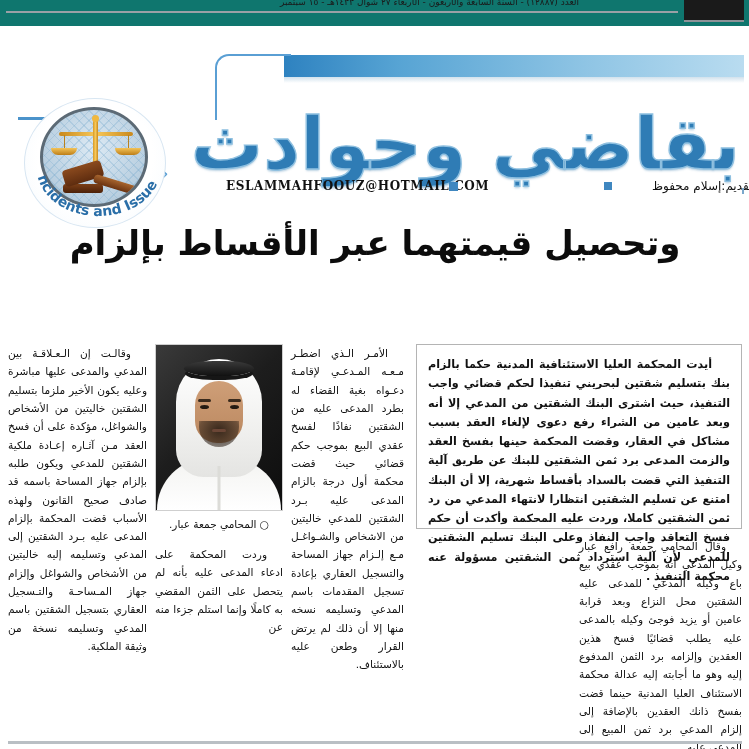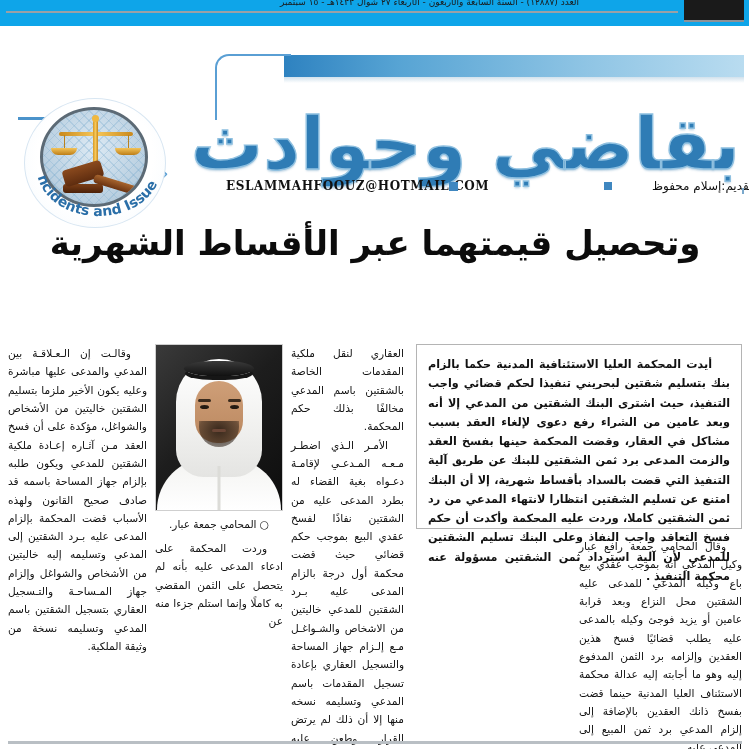--- a/index.html
+++ b/index.html
@@ -10,21 +10,21 @@
     width: 749px; height: 749px;
     position: relative;
     overflow: hidden;
     font-family: "DejaVu Sans", "Liberation Sans", sans-serif;
     color: #111;
   }
 
   
   .top-strip {
     position: absolute; top: 0; left: 0; width: 749px; height: 26px;
-    background: #0ea5e9;
+    background: #0f766e;
   }
   .top-strip-text {
     position: absolute; top: -3px; right: 170px;
     font-size: 9px; color: #1a1a1a; white-space: nowrap;
     letter-spacing: .2px;
     font-family: "DejaVu Sans", sans-serif;
   }
   .top-rule {
     position: absolute; top: 11px; left: 6px; width: 672px; height: 2px;
     background: #9aa0a6;
@@ -312,21 +312,21 @@
     width: 14px; height: 3px; background: #6b4636; border-radius: 2px;
   }
   .ph-collar {
     position: absolute; bottom: 0; left: 50%; transform: translateX(-50%);
     width: 3px; height: 44px; background: #dcdcd8;
   }
   .photo-caption {
     font-size: 10.5px;
     text-align: center;
     color: #111;
-    margin-bottom: 6px;
+    margin-bottom: 12px;
     direction: rtl;
   }
 
   .bottom-rule {
     position: absolute; top: 741px; left: 8px; width: 734px; height: 3px;
     background: #b9bfc4;
   }
 </style>
 </head>
 <body>
@@ -374,40 +374,39 @@
 
 <div class="byline-row">
   <div class="byline-email">ESLAMMAHFOOUZ@HOTMAIL.COM</div>
   <div class="byline-email-sq"></div>
   <div class="byline-credit-sq"></div>
   <div class="byline-credit">تقديم:إسلام محفوظ</div>
   <div class="byline-tick"></div>
 </div>
 
 <div class="headline">
-  <div class="headline-line">وتحصيل قيمتهما عبر الأقساط الشهرية</div>
+  <div class="headline-line">وتحصيل قيمتهما عبر الأقساط بإلزام</div>
 </div>
 
 <div class="article">
 
   <div class="lead-box">
     <div class="lead-text">أيدت المحكمة العليا الاستئنافية المدنية حكما بالزام بنك بتسليم شقتين لبحريني تنفيذا لحكم قضائي واجب التنفيذ، حيث اشترى البنك الشقتين من المدعي إلا أنه وبعد عامين من الشراء رفع دعوى لإلغاء العقد بسبب مشاكل في العقار، وقضت المحكمة حينها بفسخ العقد والزمت المدعى برد ثمن الشقتين للبنك عن طريق آلية التنفيذ التي قضت بالسداد بأقساط شهرية، إلا أن البنك امتنع عن تسليم الشقتين انتظارا لانتهاء المدعي من رد ثمن الشقتين كاملا، وردت عليه المحكمة وأكدت أن حكم فسخ التعاقد واجب النفاذ وعلى البنك تسليم الشقتين للمدعي لأن آلية استرداد ثمن الشقتين مسؤولة عنه محكمة التنفيذ .</div>
   </div>
 
   <div class="col col-1">
     <p>وقال المحامي جمعة رافع عبار وكيل المدعي أنه بموجب عقدي بيع باع وكيله المدعي للمدعى عليه الشقتين محل النزاع وبعد قرابة عامين أو يزيد فوجئ وكيله بالمدعى عليه يطلب قضائيًا فسخ هذين العقدين وإلزامه برد الثمن المدفوع إليه وهو ما أجابته إليه عدالة محكمة الاستئناف العليا المدنية حينما قضت بفسخ ذانك العقدين بالإضافة إلى إلزام المدعي برد ثمن المبيع إلى المدعى عليه.</p>
 
   </div>
 
   <div class="col col-2">
     <p class="noind">&nbsp;</p>
   </div>
 
   <div class="col col-3">
-    <p class="noind">العقاري لنقل ملكية المقدمات الخاصة بالشقتين باسم المدعي مخالفًا بذلك حكم المحكمة.</p>
     <p>الأمـر الـذي اضطـر مـعـه المـدعـي لإقامـة دعـواه بغية القضاء له بطرد المدعى عليه من الشقتين نفاذًا لفسخ عقدي البيع بموجب حكم قضائي حيث قضت محكمة أول درجة بالزام المدعى عليه بـرد الشقتين للمدعي خاليتين من الاشخاص والشـواغـل مـع إلـزام جهاز المساحة والتسجيل العقاري بإعادة تسجيل المقدمات باسم المدعي وتسليمه نسخه منها إلا أن ذلك لم يرتض القرار وطعن عليه بالاستئناف.</p>
 
   </div>
 
   <div class="col col-4">
     <div class="photo-frame">
       <div class="ph-thobe"></div>
       <div class="ph-ghutra"></div>
       <div class="ph-face"></div>
       <div class="ph-brow-l"></div>

